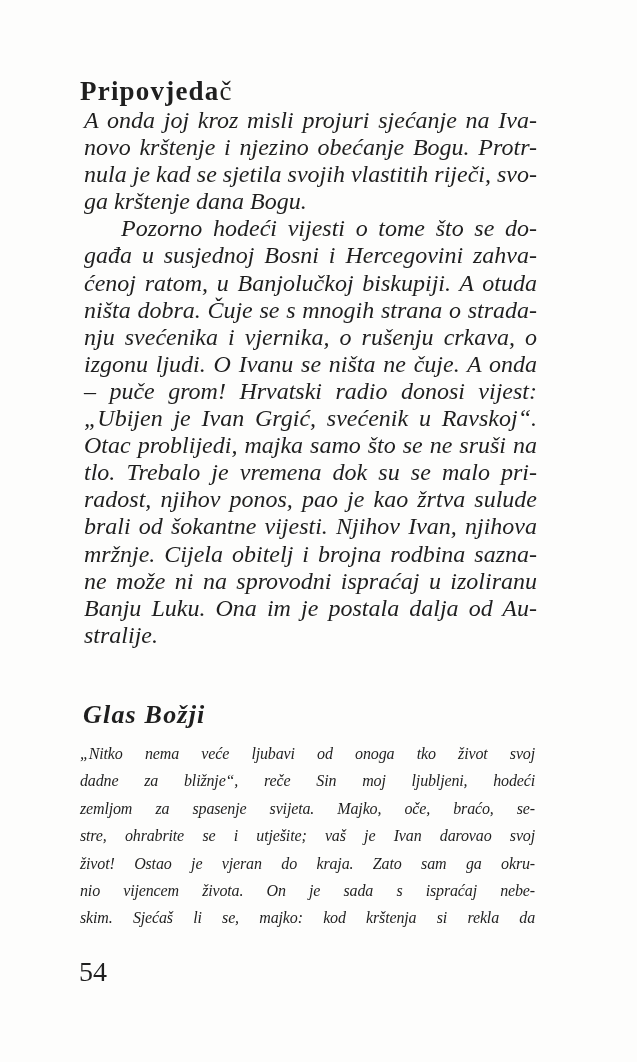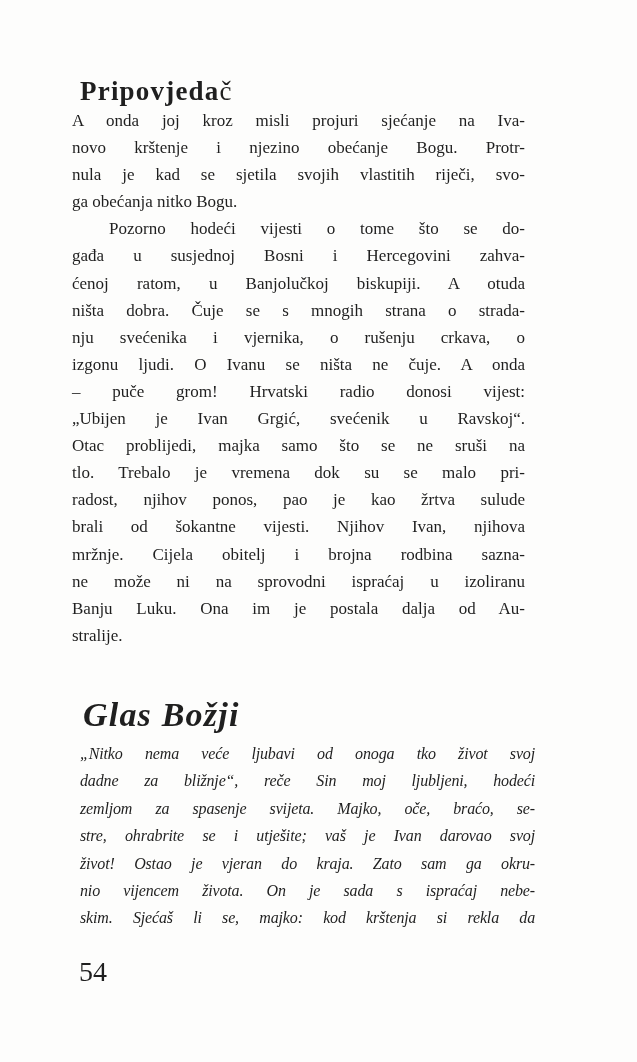--- a/index.html
+++ b/index.html
@@ -31,34 +31,35 @@
     white-space: nowrap;
   }
   .heading .tail {
     font-weight: normal;
   }
   .heading-voice {
     position: absolute;
     left: 83px;
     top: 701px;
     margin: 0;
-    font-size: 34px;
+    font-size: 26px;
     font-weight: bold;
     font-style: italic;
     letter-spacing: 1.2px;
     line-height: 27px;
     white-space: nowrap;
   }
   .body-text {
     position: absolute;
-    left: 72px;
+    left: 84px;
     top: 107px;
     width: 453px;
-    font-size: 17px;
+    font-size: 24px;
     line-height: 27.1px;
+    font-style: italic;
   }
   .voice-text {
     position: absolute;
     left: 80px;
     top: 740px;
     width: 455px;
     font-size: 16px;
     font-style: italic;
     letter-spacing: -0.15px;
     line-height: 27.4px;
@@ -87,21 +88,21 @@
 
 <div class="page">
 
   <h2 class="heading"><span>Pripovjeda</span><span class="tail">č</span></h2>
 
   <div class="body-text">
     <div class="para">
         <div class="line">A onda joj kroz misli projuri sjećanje na Iva-</div>
         <div class="line">novo krštenje i njezino obećanje Bogu. Protr-</div>
         <div class="line">nula je kad se sjetila svojih vlastitih riječi, svo-</div>
-        <div class="line last">ga obećanja nitko Bogu.</div>
+        <div class="line last">ga krštenje dana Bogu.</div>
       </div>
     <div class="para indent-first">
         <div class="line">Pozorno hodeći vijesti o tome što se do-</div>
         <div class="line">gađa u susjednoj Bosni i Hercegovini zahva-</div>
         <div class="line">ćenoj ratom, u Banjolučkoj biskupiji. A otuda</div>
         <div class="line">ništa dobra. Čuje se s mnogih strana o strada-</div>
         <div class="line">nju svećenika i vjernika, o rušenju crkava, o</div>
         <div class="line">izgonu ljudi. O Ivanu se ništa ne čuje. A onda</div>
         <div class="line">– puče grom! Hrvatski radio donosi vijest:</div>
         <div class="line">„Ubijen je Ivan Grgić, svećenik u Ravskoj“.</div>

